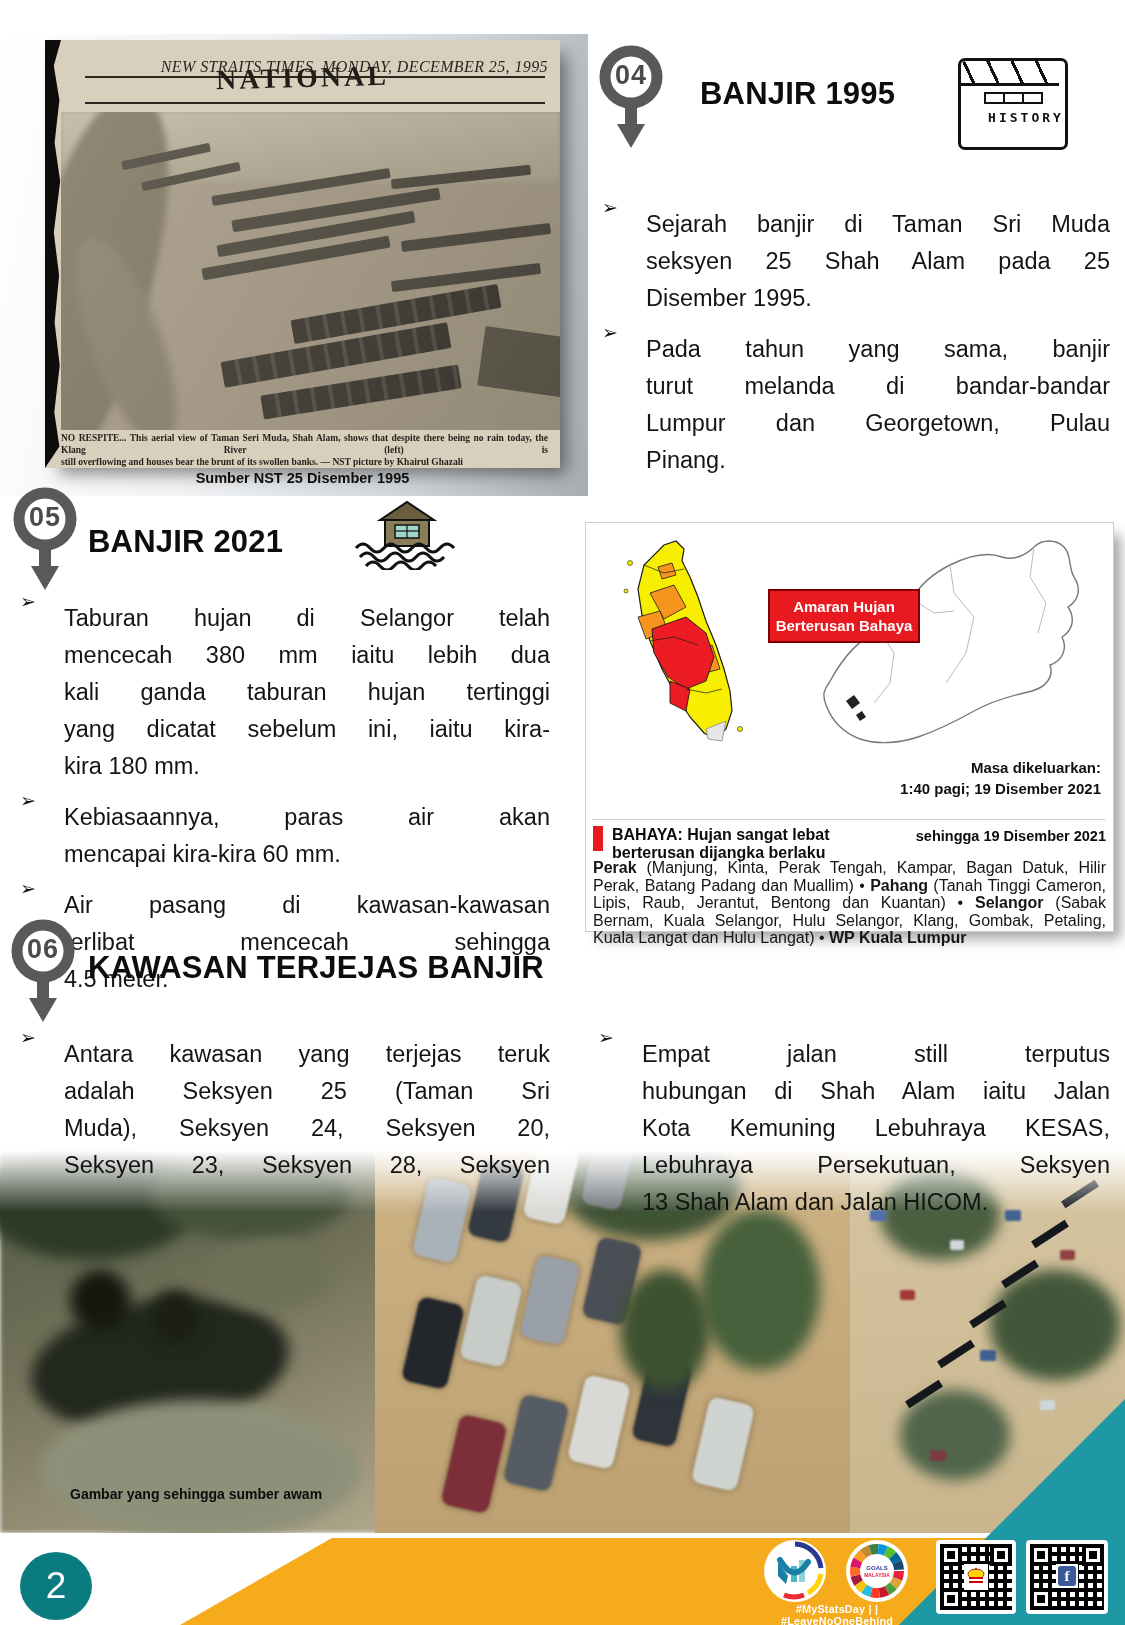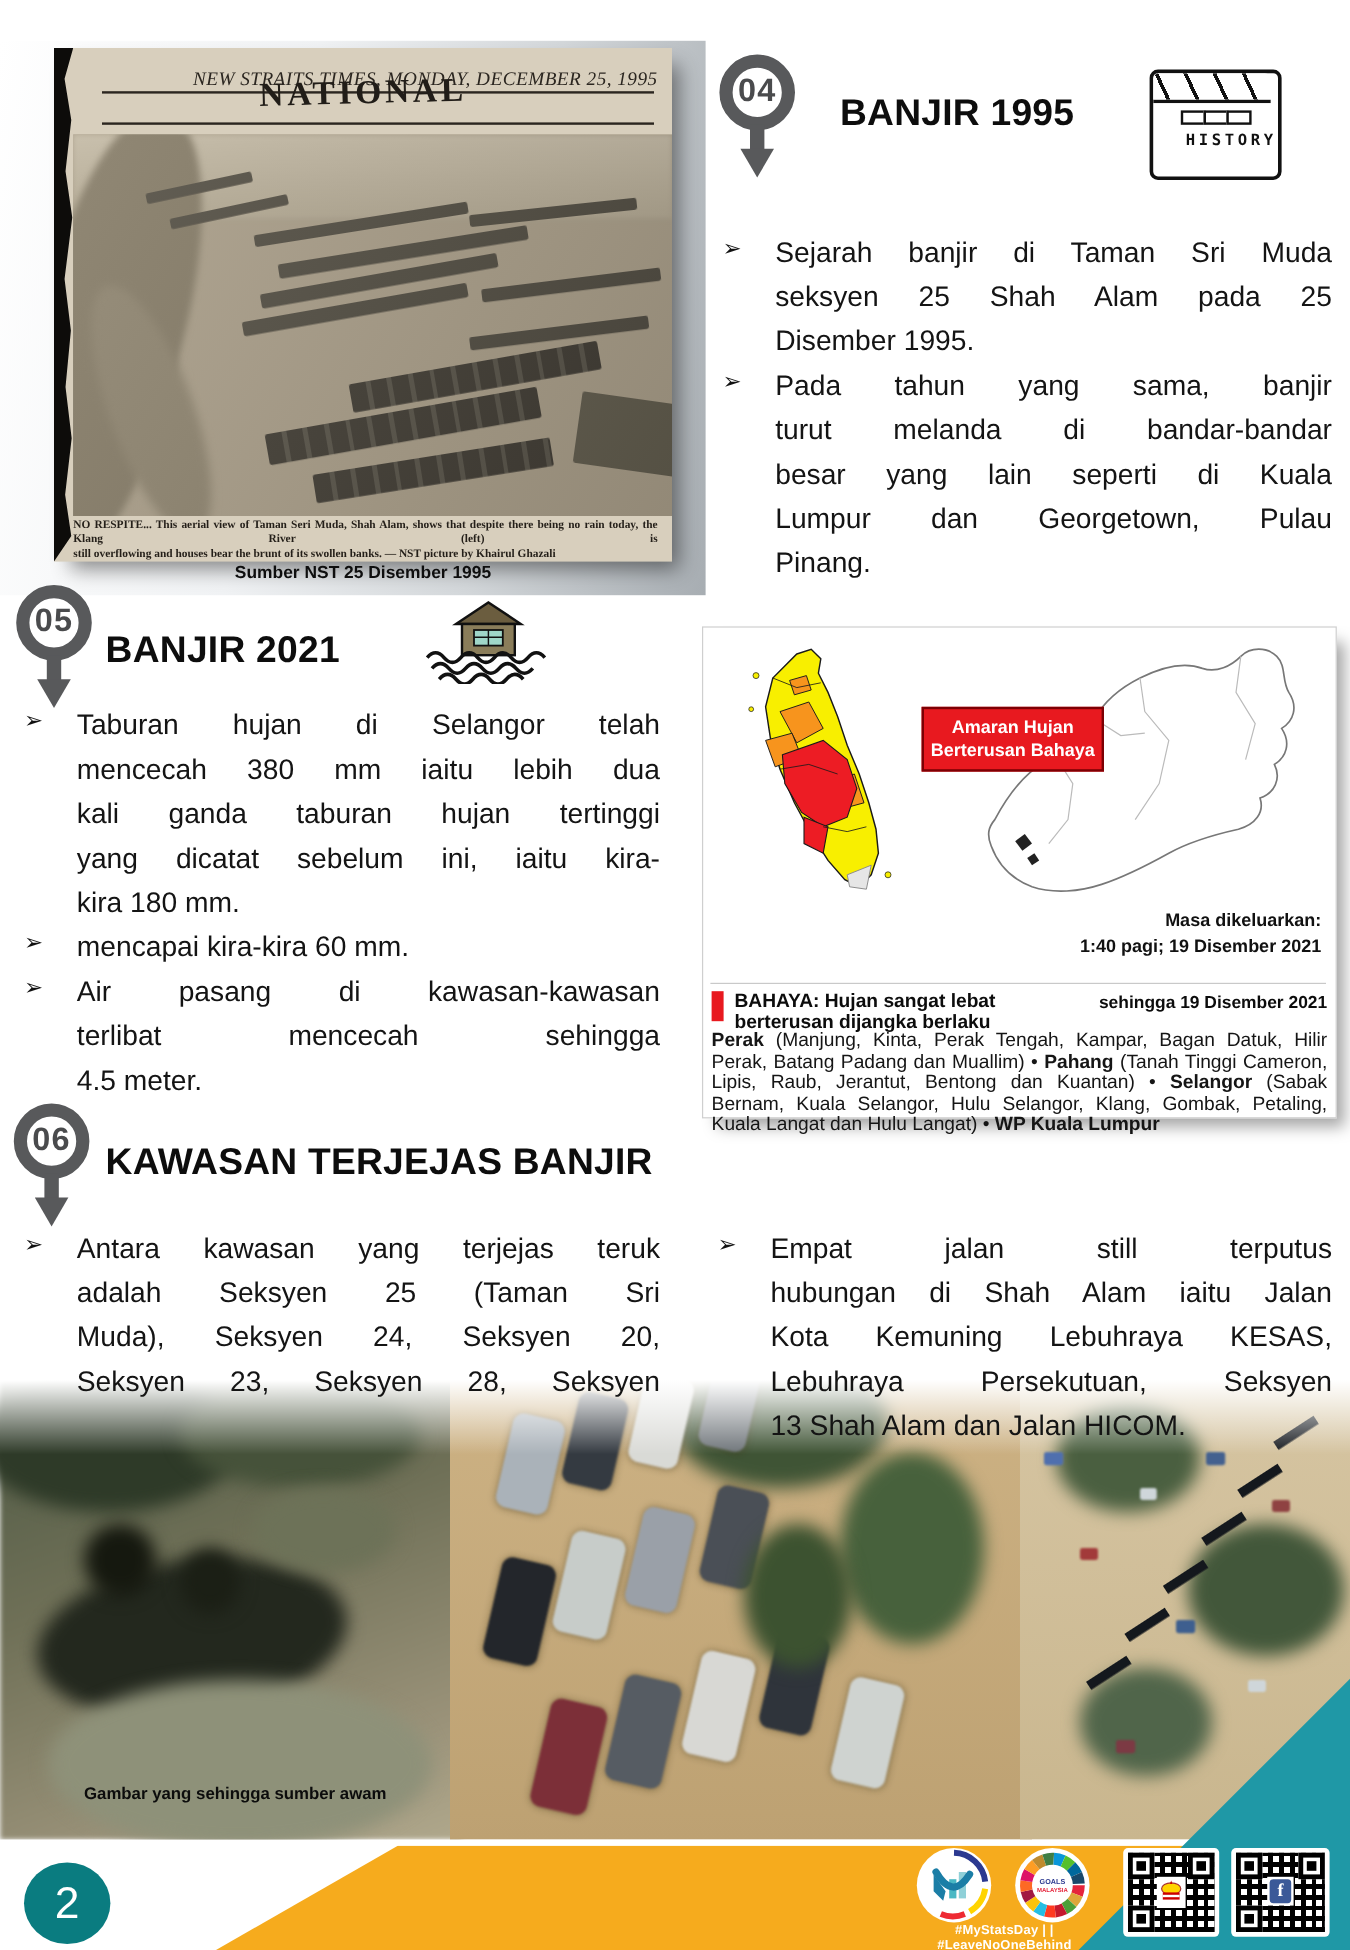--- a/index.html
+++ b/index.html
@@ -34,21 +34,21 @@
   .pin svg{position:absolute;left:0;top:0;}
   .pin .num{position:absolute;left:0;top:16px;width:70px;text-align:center;
       font-size:27px;font-weight:bold;color:#4a4b4d;letter-spacing:1px;}
 
   .h1{font-size:31px;font-weight:bold;color:#0d0d0d;letter-spacing:.2px;}
 
   
   .bullets{display:flex;flex-direction:column;gap:0;}
   .bullet{display:flex;}
   .bmark{flex:none;width:44px;font-size:19px;color:#111;padding-top:4px;font-family:"DejaVu Sans",sans-serif;}
-  .btext{flex:1;font-size:23.5px;line-height:37px;color:#141414;}
+  .btext{flex:1;font-size:23.5px;line-height:37px;color:#141414;margin-top:14px;}
   .jline{text-align:justify;text-align-last:justify;}
   .jlast{text-align:justify;text-align-last:left;}
 
   
   .hist{width:106px;height:88px;}
   .hist .box{position:absolute;left:0;top:0;width:104px;height:86px;border:3px solid #111;border-radius:7px;background:#fff;}
   .hist .clap{position:absolute;left:3px;top:3px;width:98px;height:22px;border-bottom:3px solid #111;
       background:repeating-linear-gradient(65deg,#fff 0 10px,#111 10px 13px,#fff 13px 22px);border-radius:5px 5px 0 0;}
   .hist .reel{position:absolute;top:34px;width:17px;height:8px;border:2px solid #111;background:#fff;}
   .hist .word{position:absolute;left:0;top:52px;width:104px;text-align:center;
@@ -165,21 +165,20 @@
         <div class="jline">Sejarah banjir di Taman Sri Muda</div>
         <div class="jline">seksyen 25 Shah Alam pada 25</div>
         <div class="jlast">Disember 1995.</div>
       </div>
     </div>
     <div class="bullet">
       <span class="bmark">➢</span>
       <div class="btext">
         <div class="jline">Pada tahun yang sama, banjir</div>
         <div class="jline">turut melanda di bandar-bandar</div>
-        <div class="jline">besar yang lain seperti di Kuala</div>
         <div class="jline">Lumpur dan Georgetown, Pulau</div>
         <div class="jlast">Pinang.</div>
       </div>
     </div>
   </div>
 
   <div class="abs pin" style="left:10px;top:486px;">
     <svg width="70" height="108" viewBox="0 0 70 108">
       <circle cx="35" cy="33" r="26" fill="#fff" stroke="#58595b" stroke-width="11"></circle>
       <rect x="29" y="60" width="12" height="22" fill="#58595b"></rect>
@@ -205,20 +204,21 @@
         <div class="jline">Taburan hujan di Selangor telah</div>
         <div class="jline">mencecah 380 mm iaitu lebih dua</div>
         <div class="jline">kali ganda taburan hujan tertinggi</div>
         <div class="jline">yang dicatat sebelum ini, iaitu kira-</div>
         <div class="jlast">kira 180 mm.</div>
       </div>
     </div>
     <div class="bullet">
       <span class="bmark">➢</span>
       <div class="btext">
+        <div class="jline">Kebiasaannya, paras air akan</div>
         <div class="jlast">mencapai kira-kira 60 mm.</div>
       </div>
     </div>
     <div class="bullet">
       <span class="bmark">➢</span>
       <div class="btext">
         <div class="jline">Air pasang di kawasan-kawasan</div>
         <div class="jline">terlibat mencecah sehingga</div>
         <div class="jlast">4.5 meter.</div>
       </div>

